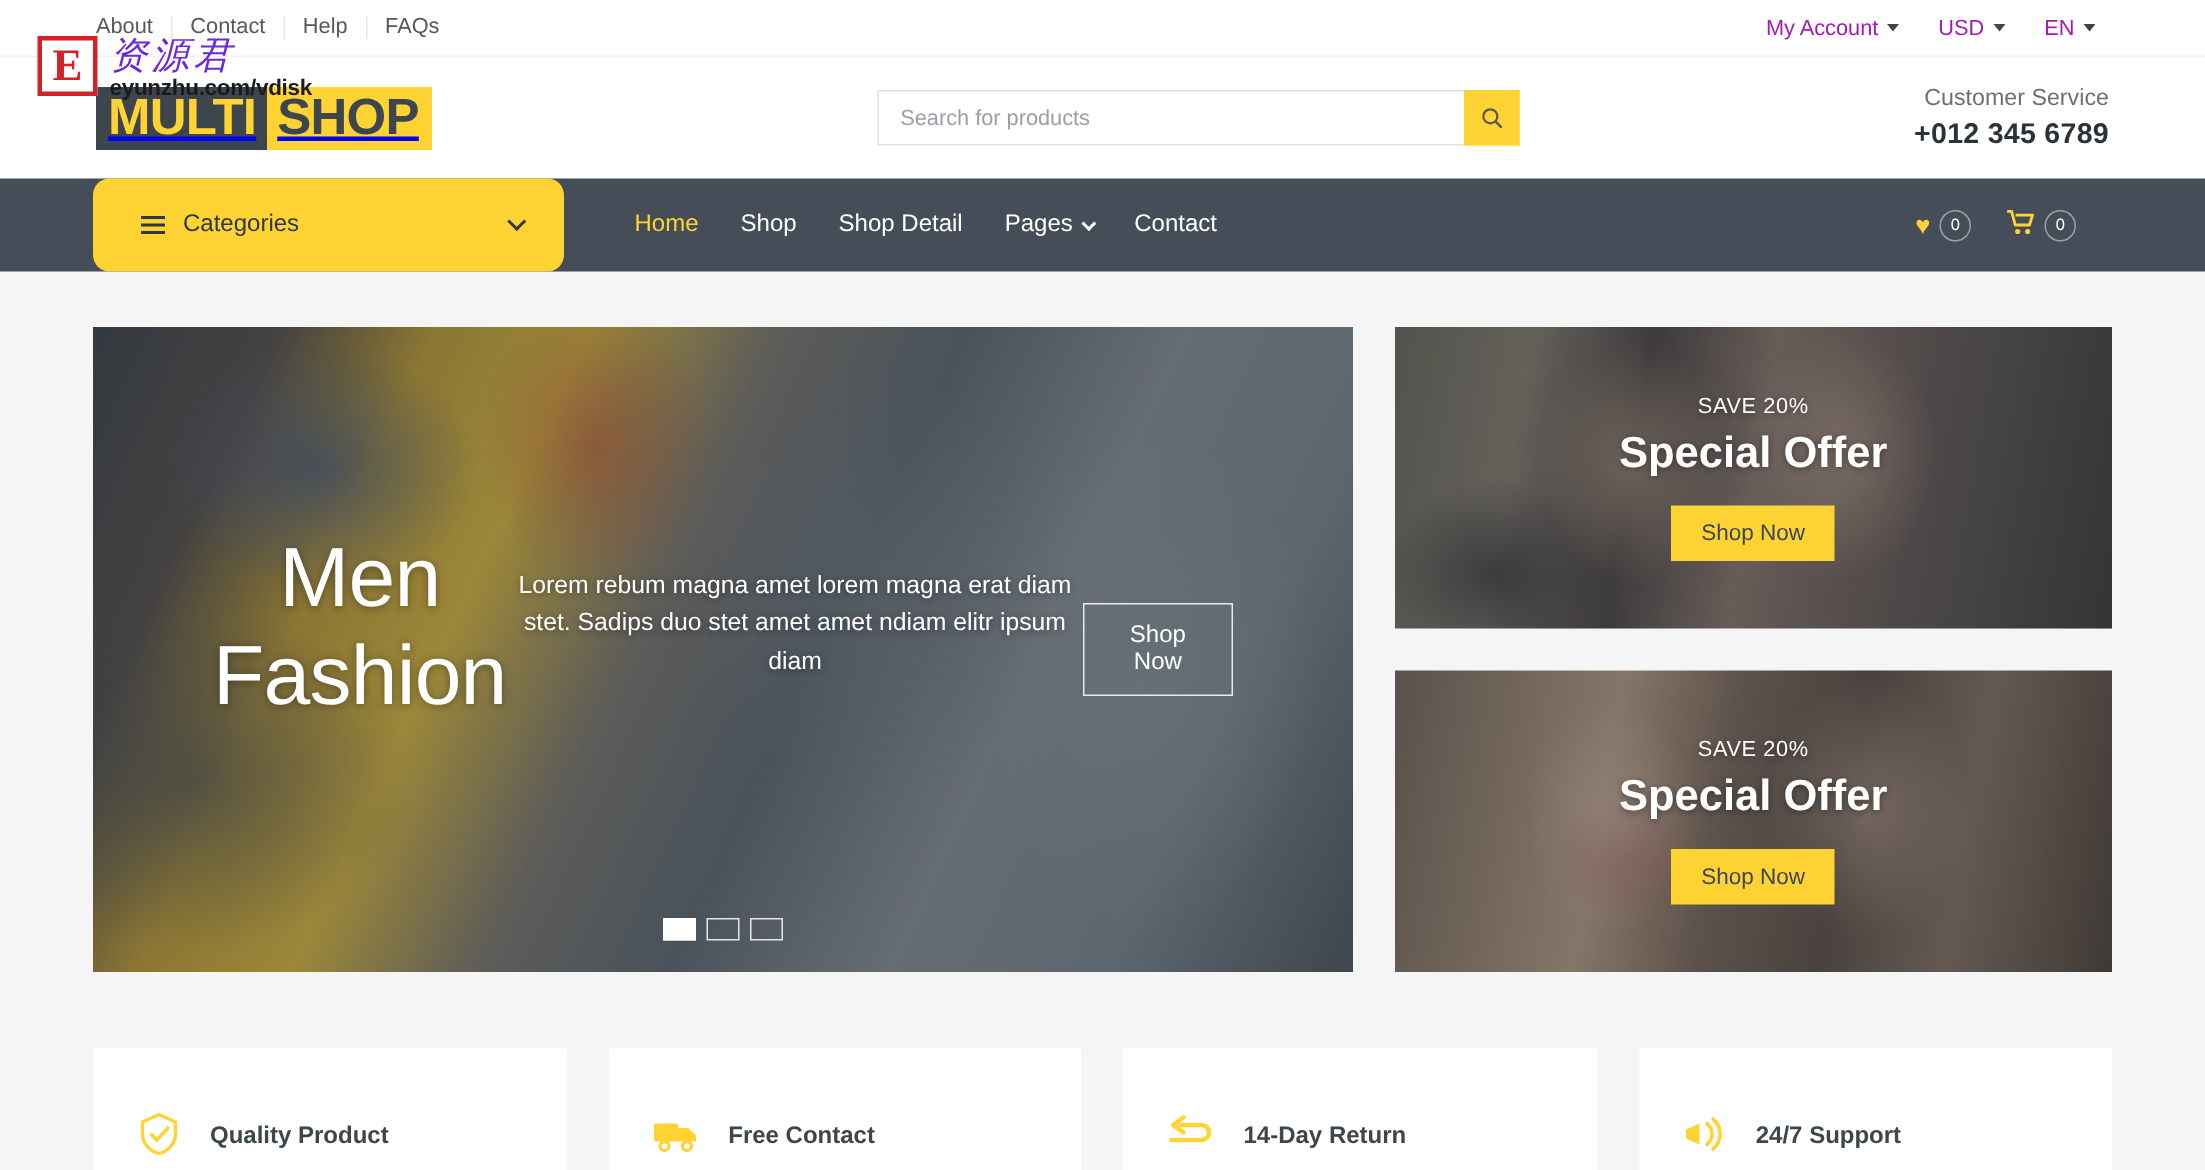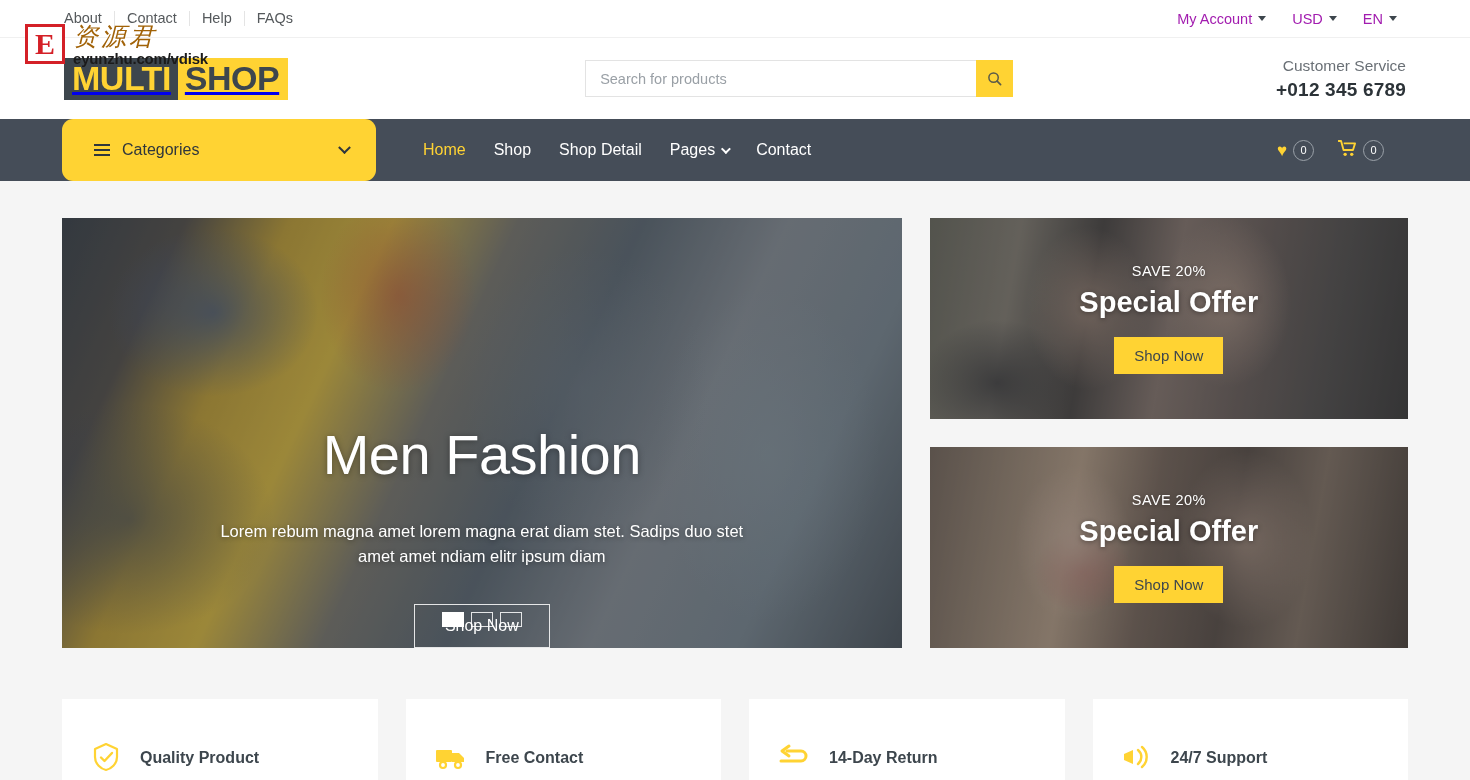--- a/index.html
+++ b/index.html
@@ -269,21 +269,21 @@
       radial-gradient(ellipse 180px 200px at 62% 40%, rgba(120,130,140,.5), transparent 70%),
       radial-gradient(ellipse 160px 240px at 84% 55%, rgba(150,165,175,.45), transparent 70%),
       radial-gradient(ellipse 200px 160px at 8% 70%, rgba(60,70,90,.6), transparent 72%);
   }
   .carousel-overlay {
     position: absolute; inset: 0;
     background: rgba(39,44,49,0.38);
   }
   .carousel-caption {
     position: absolute; inset: 0;
-    display: flex; flex-direction: column;
+    display: flex; flex-direction: row;
     align-items: center; justify-content: flex-end;
     text-align: center;
     color: #ffffff;
     padding: 0 80px;
   }
   .carousel-caption h1 {
     font-size: 56px;
     font-weight: normal;
     letter-spacing: -0.5px;
     margin-bottom: 32px;
@@ -433,21 +433,21 @@
     color: #d42027;
     font-weight: bold;
     font-size: 30px;
     font-family: "Liberation Serif", serif;
     display: flex; align-items: center; justify-content: center;
     line-height: 1;
   }
   .wm-text { margin-left: 8px; }
   .wm-cn {
     font-size: 25px;
-    color: #a16207;
+    color: #6d28d9;
     font-family: "DejaVu Sans", sans-serif;
     line-height: 1;
     letter-spacing: 3px;
     font-style: italic;
   }
   .wm-url {
     font-size: 15px;
     color: #1b1b1b;
     font-weight: bold;
     margin-top: 1px;

